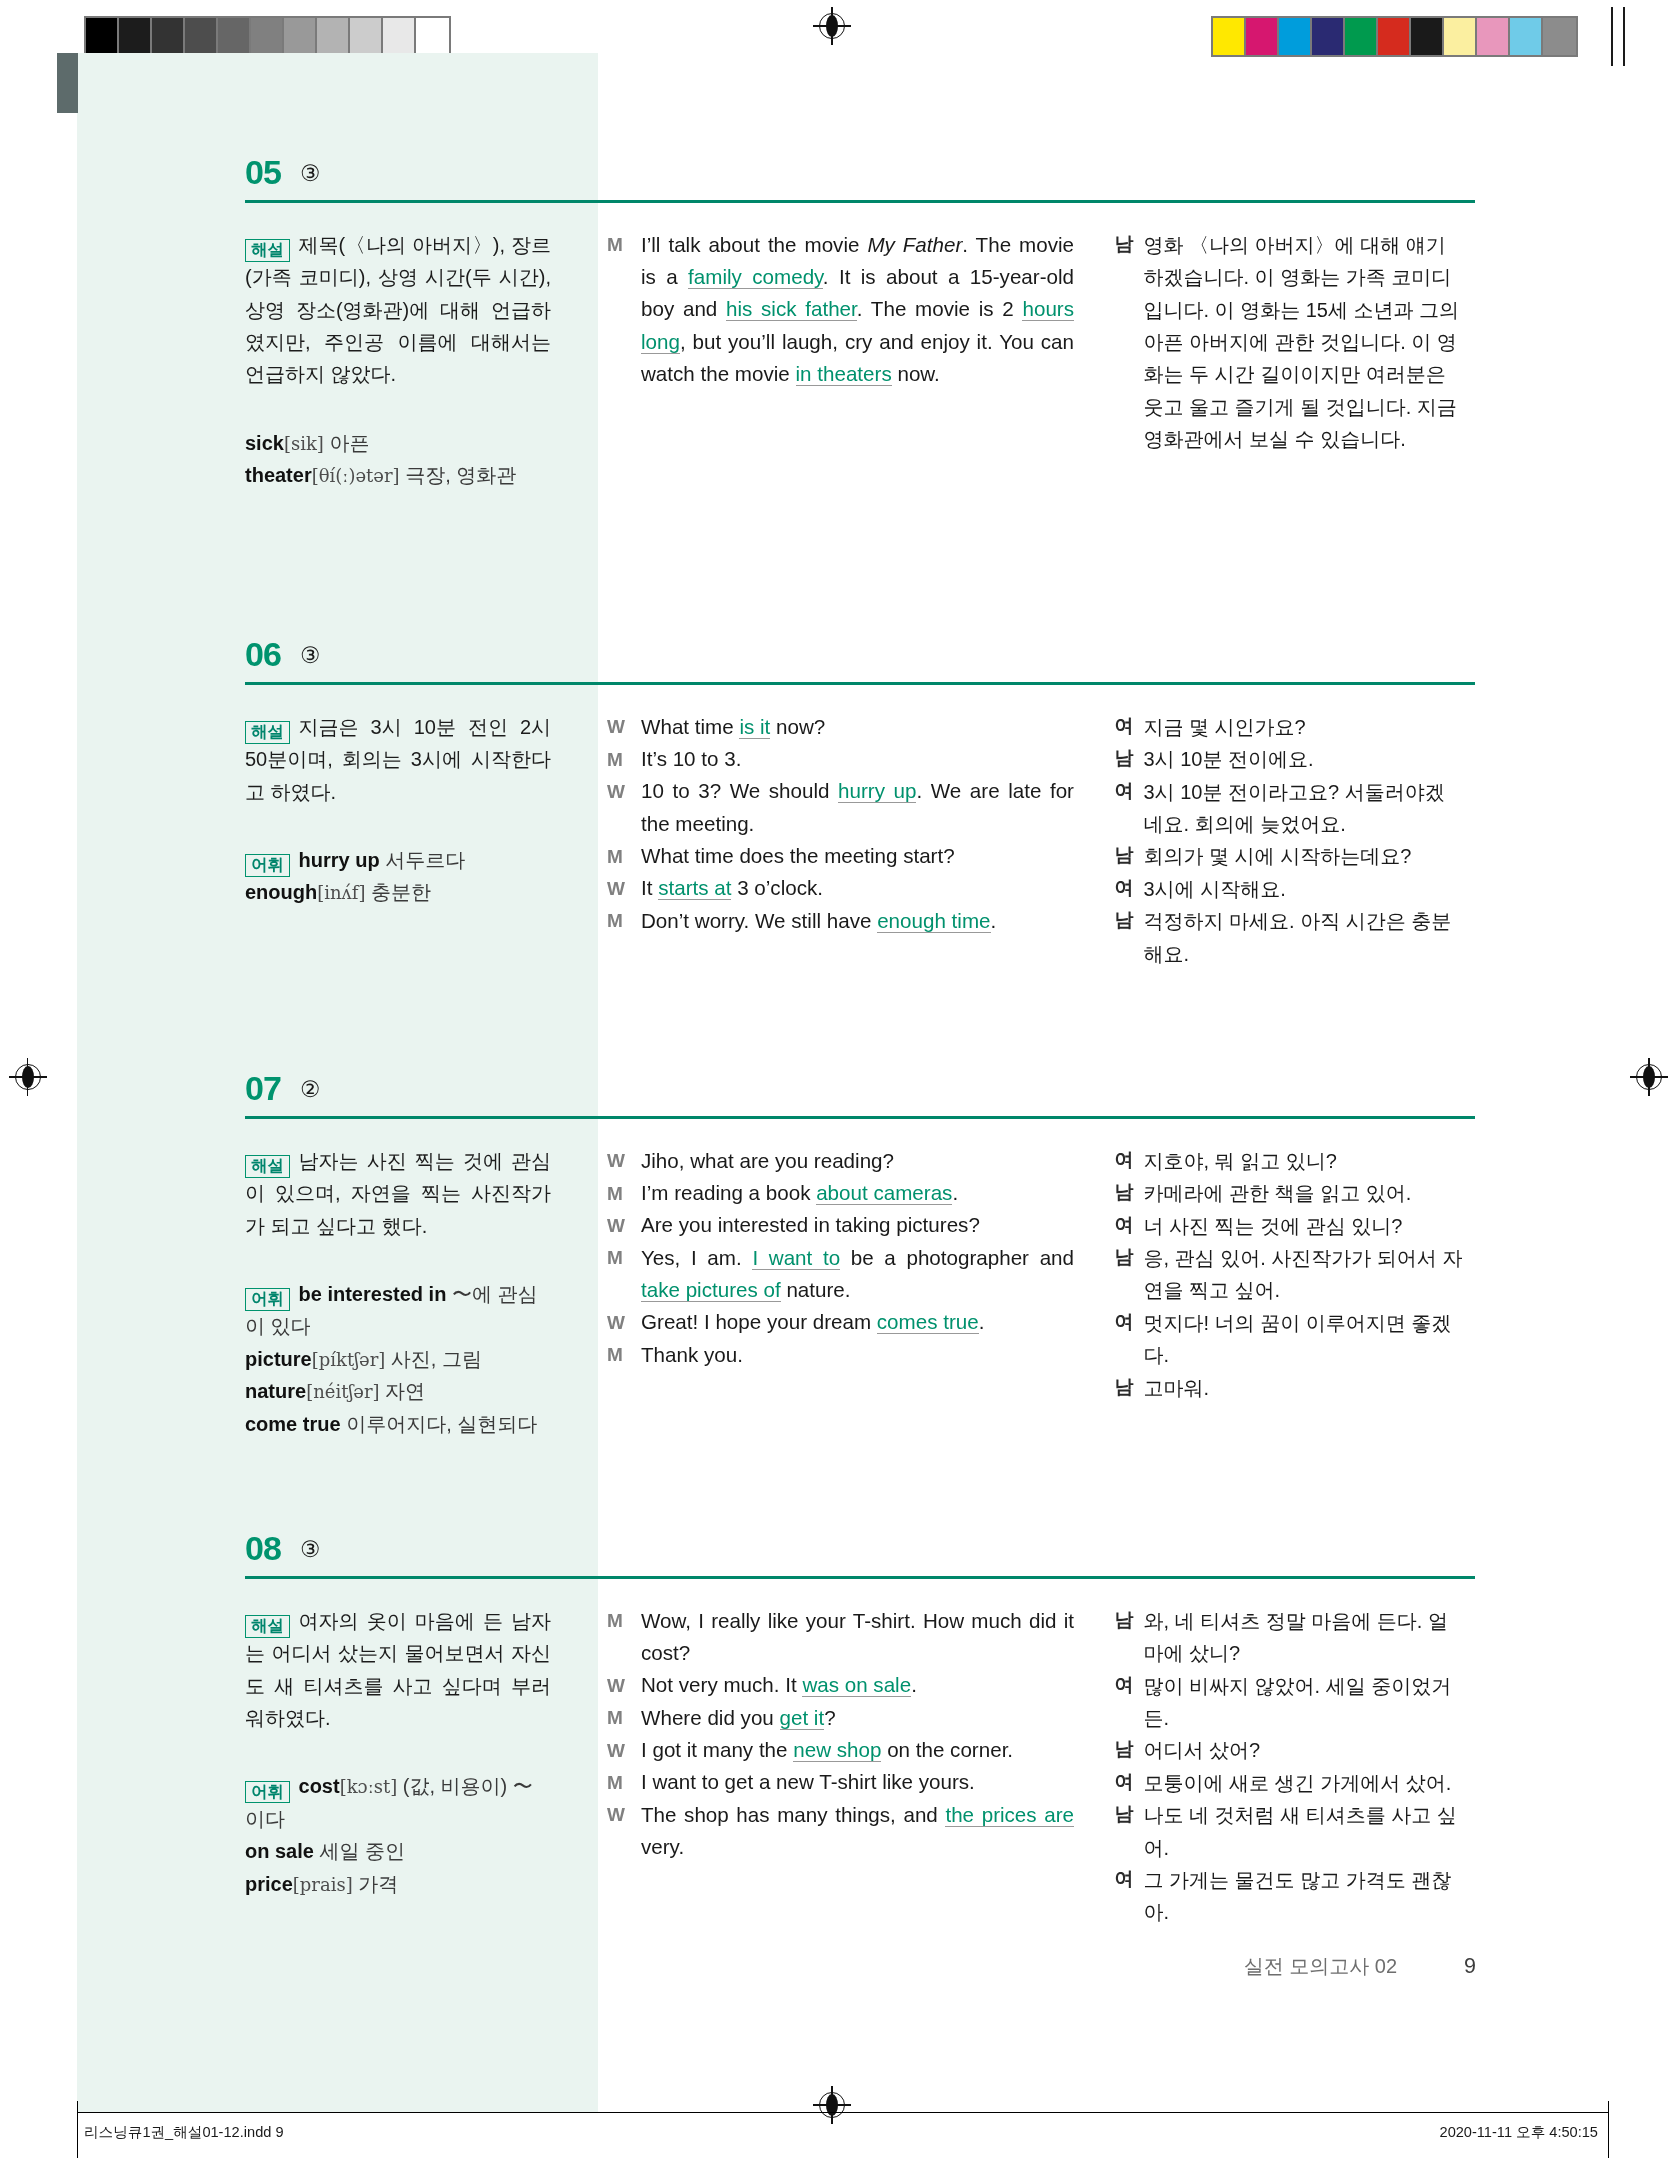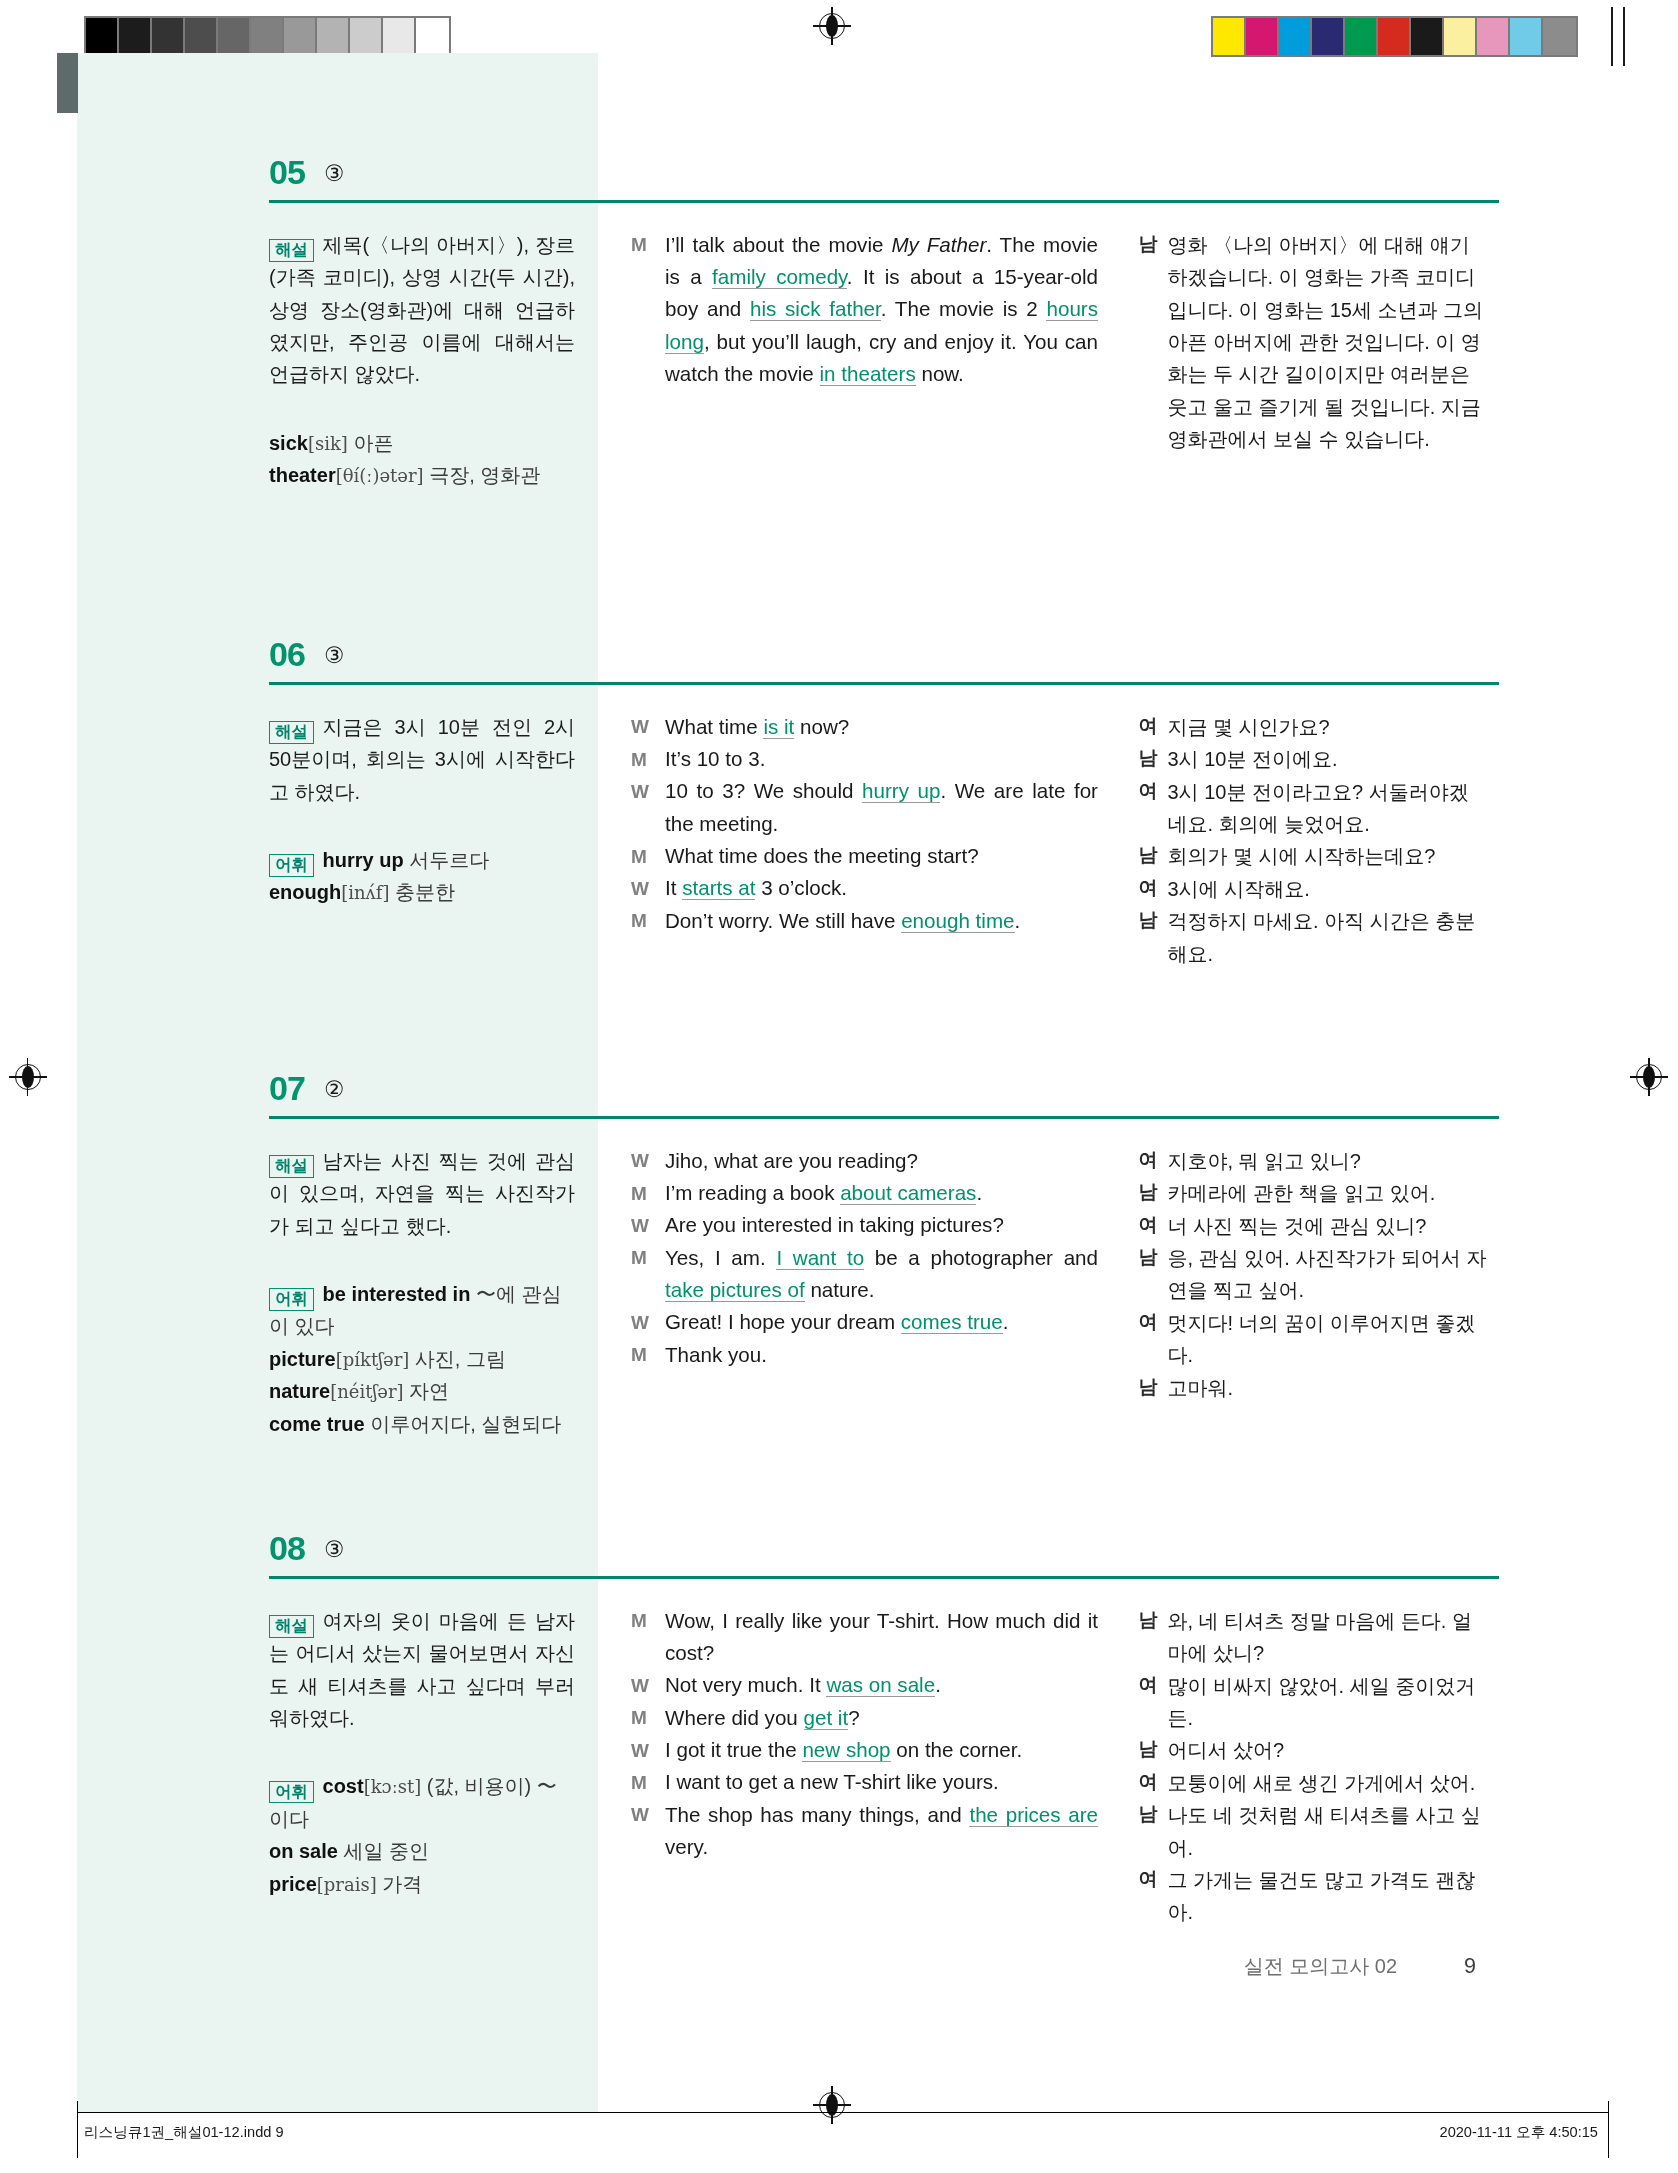--- a/index.html
+++ b/index.html
@@ -34,21 +34,21 @@
   
   #page-panel{
     position:absolute;left:77px;top:53px;width:521px;height:2059px;
     background:#eaf4f0;
   }
   #spine-tab{position:absolute;left:57px;top:53px;width:20.6px;height:60px;background:#5d6b6b;}
 
   
   #content{position:absolute;left:0;top:0;width:1679px;height:2117px;}
 
-  .qblock{position:absolute;left:245px;width:1230px;margin-left:24px;}
+  .qblock{position:absolute;left:245px;width:1230px;}
 
   .qhead{display:flex;align-items:baseline;gap:19px;}
   .qnum{font-size:34px;font-weight:bold;color:#00936e;letter-spacing:-0.9px;line-height:1;}
   .qans{font-size:22.4px;color:#1a1a1a;line-height:1;position:relative;top:-2.6px;}
   .qrule{margin-top:11.2px;height:2.6px;background:#00876a;width:1230px;}
 
   .qbody{display:flex;margin-top:26px;}
   .col-left{width:323px;padding-right:17px;box-sizing:border-box;}
   .col-mid{width:525px;padding-left:39px;padding-right:19px;box-sizing:border-box;}
   .col-right{width:370px;padding-left:21.5px;box-sizing:border-box;}
@@ -346,21 +346,21 @@
             <div class="turn">
               <div class="spk">W</div>
               <div class="utt"><span>Not very much. It </span><span class="hl">was on sale</span><span>.</span></div>
             </div>
             <div class="turn">
               <div class="spk">M</div>
               <div class="utt"><span>Where did you </span><span class="hl">get it</span><span>?</span></div>
             </div>
             <div class="turn">
               <div class="spk">W</div>
-              <div class="utt"><span>I got it true the </span><span class="hl">new shop</span><span> on the corner.</span></div>
+              <div class="utt"><span>I got it many the </span><span class="hl">new shop</span><span> on the corner.</span></div>
             </div>
             <div class="turn">
               <div class="spk">M</div>
               <div class="utt"><span>I want to get a new T-shirt like yours.</span></div>
             </div>
             <div class="turn">
               <div class="spk">W</div>
               <div class="utt"><span>The shop has many things, and </span><span class="hl">the prices are</span><span> very.</span></div>
             </div>
           </div>

